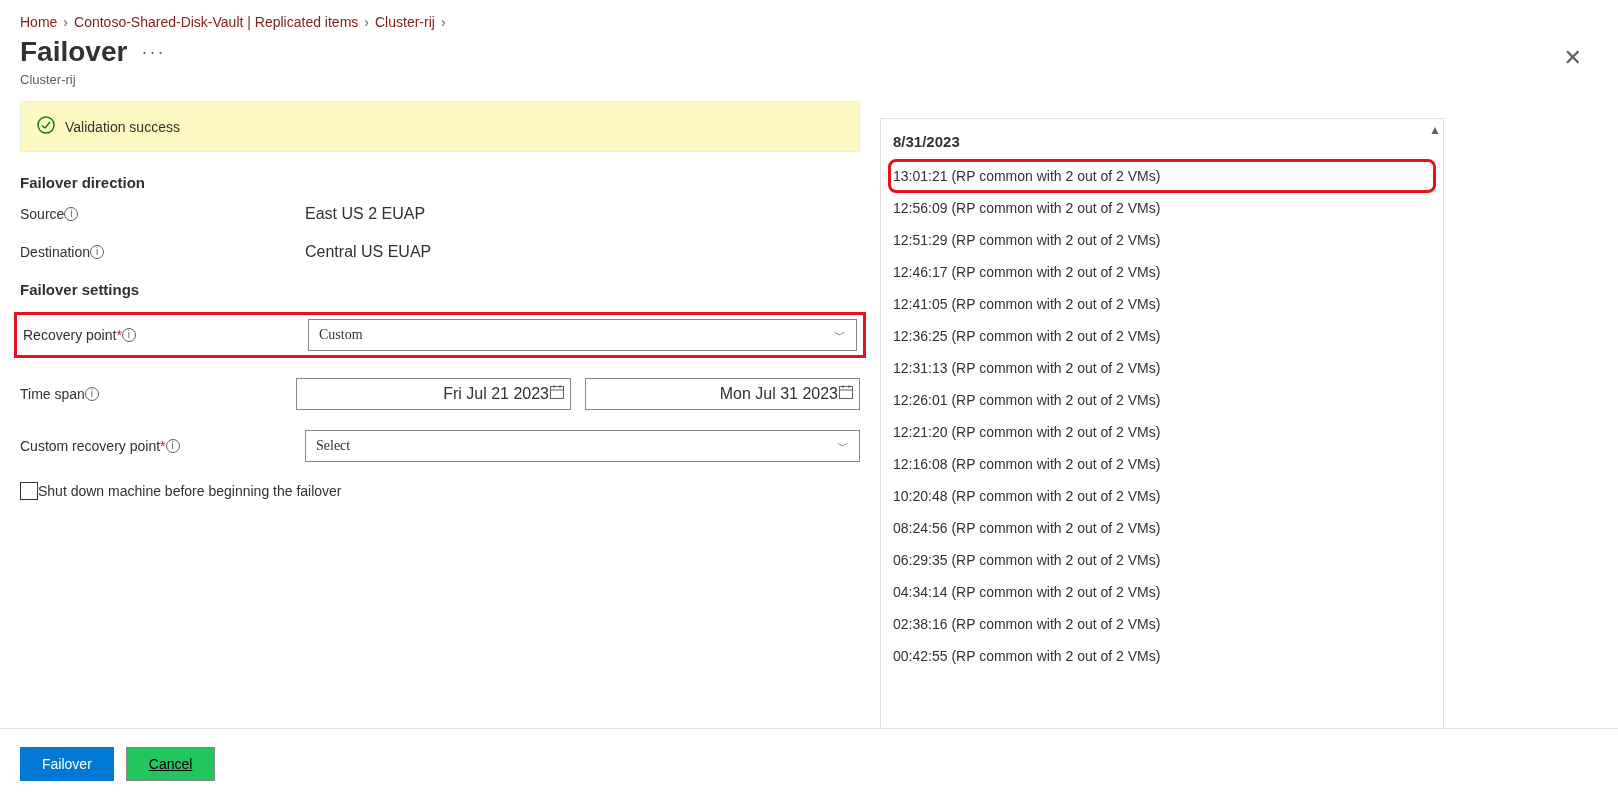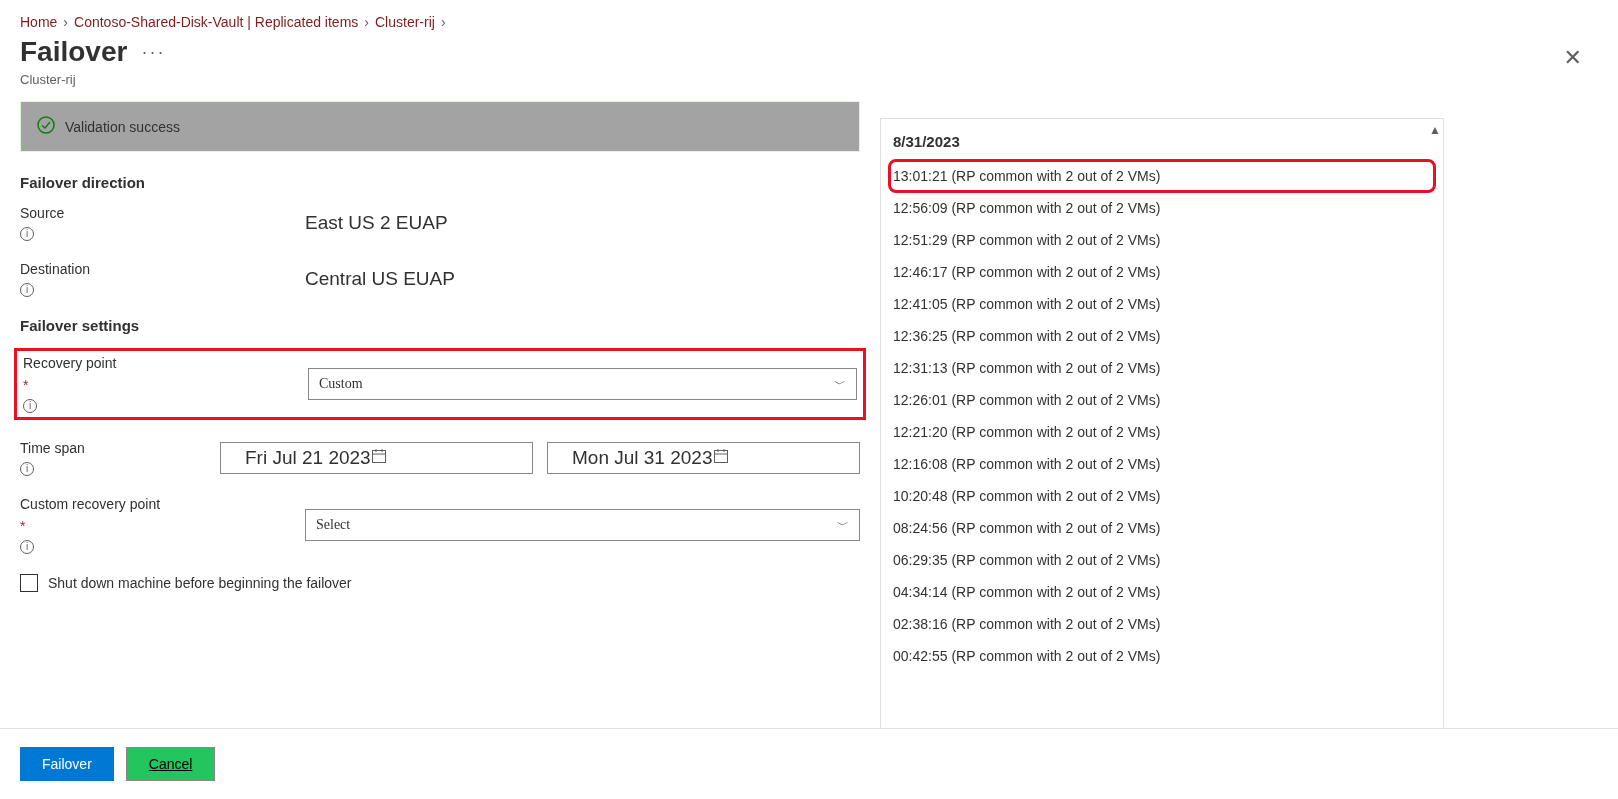--- a/index.html
+++ b/index.html
@@ -12,42 +12,42 @@
 
   .page-header { padding:0 20px 4px 20px; display:flex; align-items:center; gap:14px;}
   .page-title { font-size:28px; font-weight:600; margin:0; }
   .ellipsis { color:#605e5c; font-size:18px; letter-spacing:2px; cursor:pointer;}
   .subtitle { padding:0 20px 14px 20px; color:#605e5c; font-size:13px; }
 
   .close-btn { position:absolute; top:44px; right:30px; font-size:22px; color:#605e5c; cursor:pointer; background:none; border:none; }
 
   .content { padding:0 20px; width:880px; }
 
-  .validation { background:#a3a3a3; border:1px solid #dff6dd; padding:14px 16px; display:flex; align-items:center; gap:10px; margin-bottom:22px;}
+  .validation { background:#fef9c3; border:1px solid #dff6dd; padding:14px 16px; display:flex; align-items:center; gap:10px; margin-bottom:22px;}
   .validation-text { font-size:14px; }
 
   .section-title { font-weight:600; font-size:15px; margin:10px 0 14px 0; }
 
   .form-row { display:flex; align-items:center; margin-bottom:20px; }
-  .label-cell { width:285px; display:flex; align-items:flex-start; gap:6px; font-size:14px;flex-direction:column; }
+  .label-cell { width:285px; display:flex; align-items:center; gap:0; font-size:14px; }
   .req { color:#a4262c; }
-  .value-cell { flex:1; font-size:19px; }
+  .value-cell { flex:1; font-size:16px; }
 
   .info-icon { display:inline-flex; align-items:center; justify-content:center; width:14px; height:14px; border:1px solid #605e5c; border-radius:50%; font-size:10px; color:#605e5c; cursor:pointer; line-height:1;}
 
   .select-box { border:1px solid #8a8886; height:32px; display:flex; align-items:center; padding:0 10px; justify-content:space-between; background:#fff; cursor:pointer; flex:1;font-family:Liberation Serif, serif;}
   .chev { color:#605e5c; font-size:12px; }
 
   .datebox-row { display:flex; gap:14px; }
-  .datebox { border:1px solid #8a8886; height:32px; display:flex; align-items:center; justify-content:flex-start; padding:0 24px; width:313px; cursor:pointer;}
+  .datebox { border:1px solid #8a8886; height:32px; display:flex; align-items:center; justify-content:flex-end; padding:0 5px; width:275px; cursor:pointer;}
   .cal-icon { color:#605e5c; }
 
   .hl-row { border:3px solid #e81123; padding:4px 6px; margin-left:-6px; margin-right:-6px; }
 
-  .checkbox-row { display:flex; align-items:center; gap:10px; margin-top:4px; padding-bottom:16px; }
+  .checkbox-row { display:flex; align-items:center; gap:0; margin-top:4px; padding-bottom:16px; }
   .checkbox { width:18px; height:18px; border:1px solid #323130; cursor:pointer; }
 
   .rp-panel { position:absolute; top:118px; left:880px; width:564px; height:640px; border:1px solid #e1dfdd; background:#fff; overflow:hidden;}
   .rp-inner { height:100%; overflow-y:scroll; padding:10px 8px 10px 8px;}
   .rp-date { font-weight:600; font-size:15px; padding:4px 4px 10px 4px; }
   .rp-item { padding:8px 4px; font-size:14px; color:#323130; cursor:pointer;}
   .rp-item.selected { outline:3px solid #e81123; outline-offset:-2px;border-radius:7px; }
 
   .rp-scroll-up, .rp-scroll-down { position:absolute; right:2px; font-size:12px; color:#605e5c; cursor:pointer;}
   .rp-scroll-up { top:4px; }

